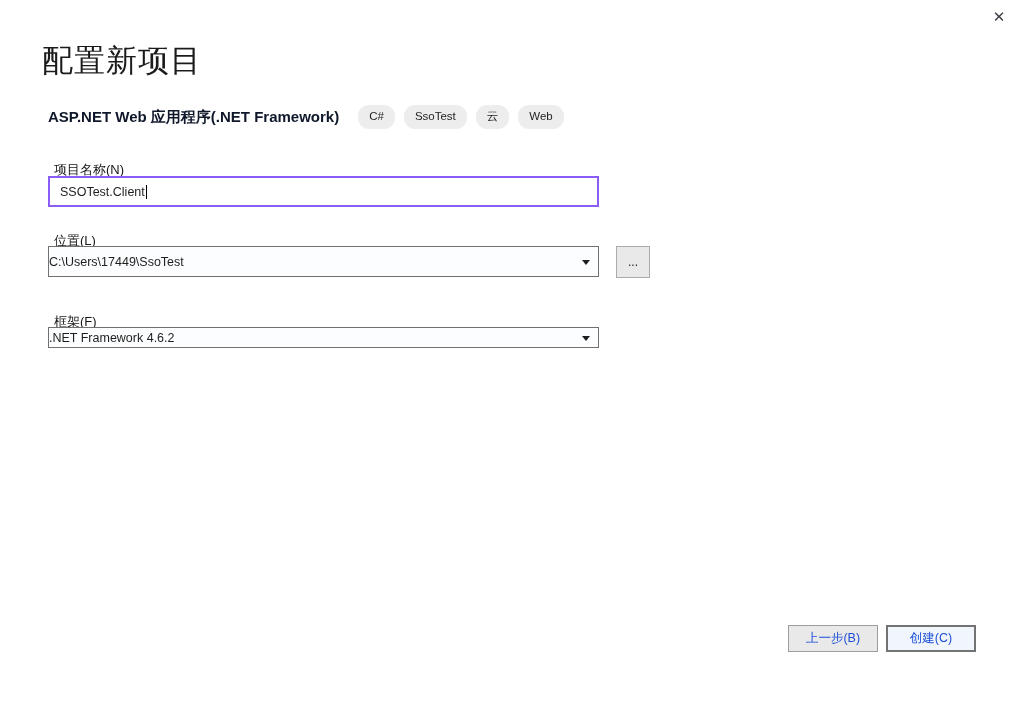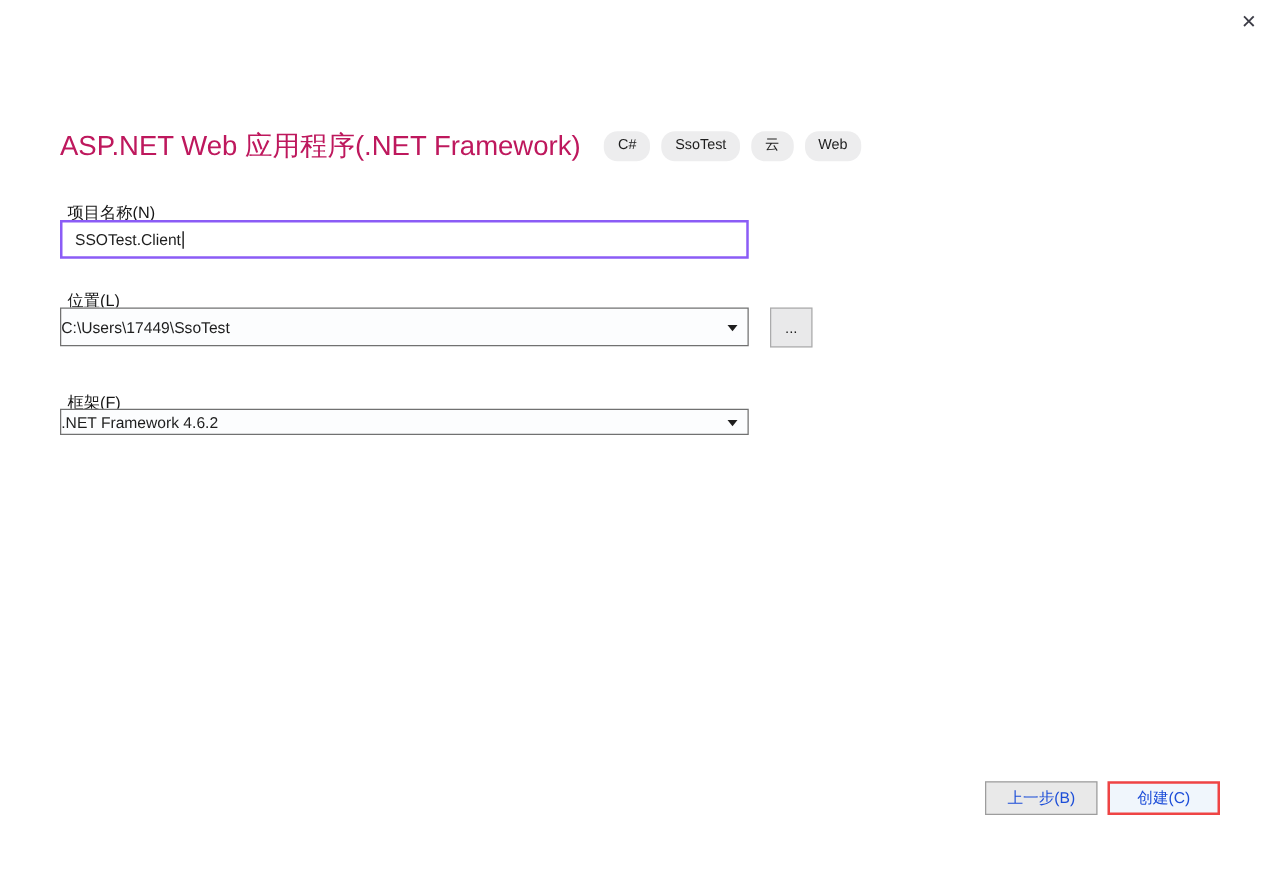--- a/index.html
+++ b/index.html
@@ -26,21 +26,21 @@
     font-size:31px; font-weight:400; color:#1b1b1b;
     letter-spacing:1px;
   }
 
   .subtitle-row {
     position:absolute; left:48px; top:104px;
     display:flex; align-items:center; gap:9px;
     height:26px;
   }
   .subtitle {
-    font-size:22px; font-weight:400; color:#be185d;
+    font-size:15px; font-weight:700; color:#0f172a;
     margin-right:10px; white-space:nowrap;
   }
   .tag {
     display:inline-flex; align-items:center; justify-content:center;
     background:#ededee; color:#1e1e1e;
     font-size:11.5px; line-height:1;
     padding:6px 11px;
     border-radius:11px;
     white-space:nowrap;
   }
@@ -107,30 +107,31 @@
     cursor:pointer;
   }
   .btn-back {
     left:788px;
     background:#e9e9e9;
     border:1px solid #9d9d9d;
   }
   .btn-create {
     left:886px;
     background:#f0f6fc;
-    border:2px solid #ef4444;
+    border:2px solid #737373;
   }
 </style>
 </head>
 <body>
 
 <div class="dialog">
 
   <div class="close-btn">✕</div>
 
+  <div class="title">配置新项目</div>
 
   <div class="subtitle-row">
     <span class="subtitle">ASP.NET Web 应用程序(.NET Framework)</span>
     <span class="tag">C#</span>
     <span class="tag">SsoTest</span>
     <span class="tag">云</span>
     <span class="tag">Web</span>
   </div>
 
   <div class="field-label lbl-name">项目名称(N)</div>

